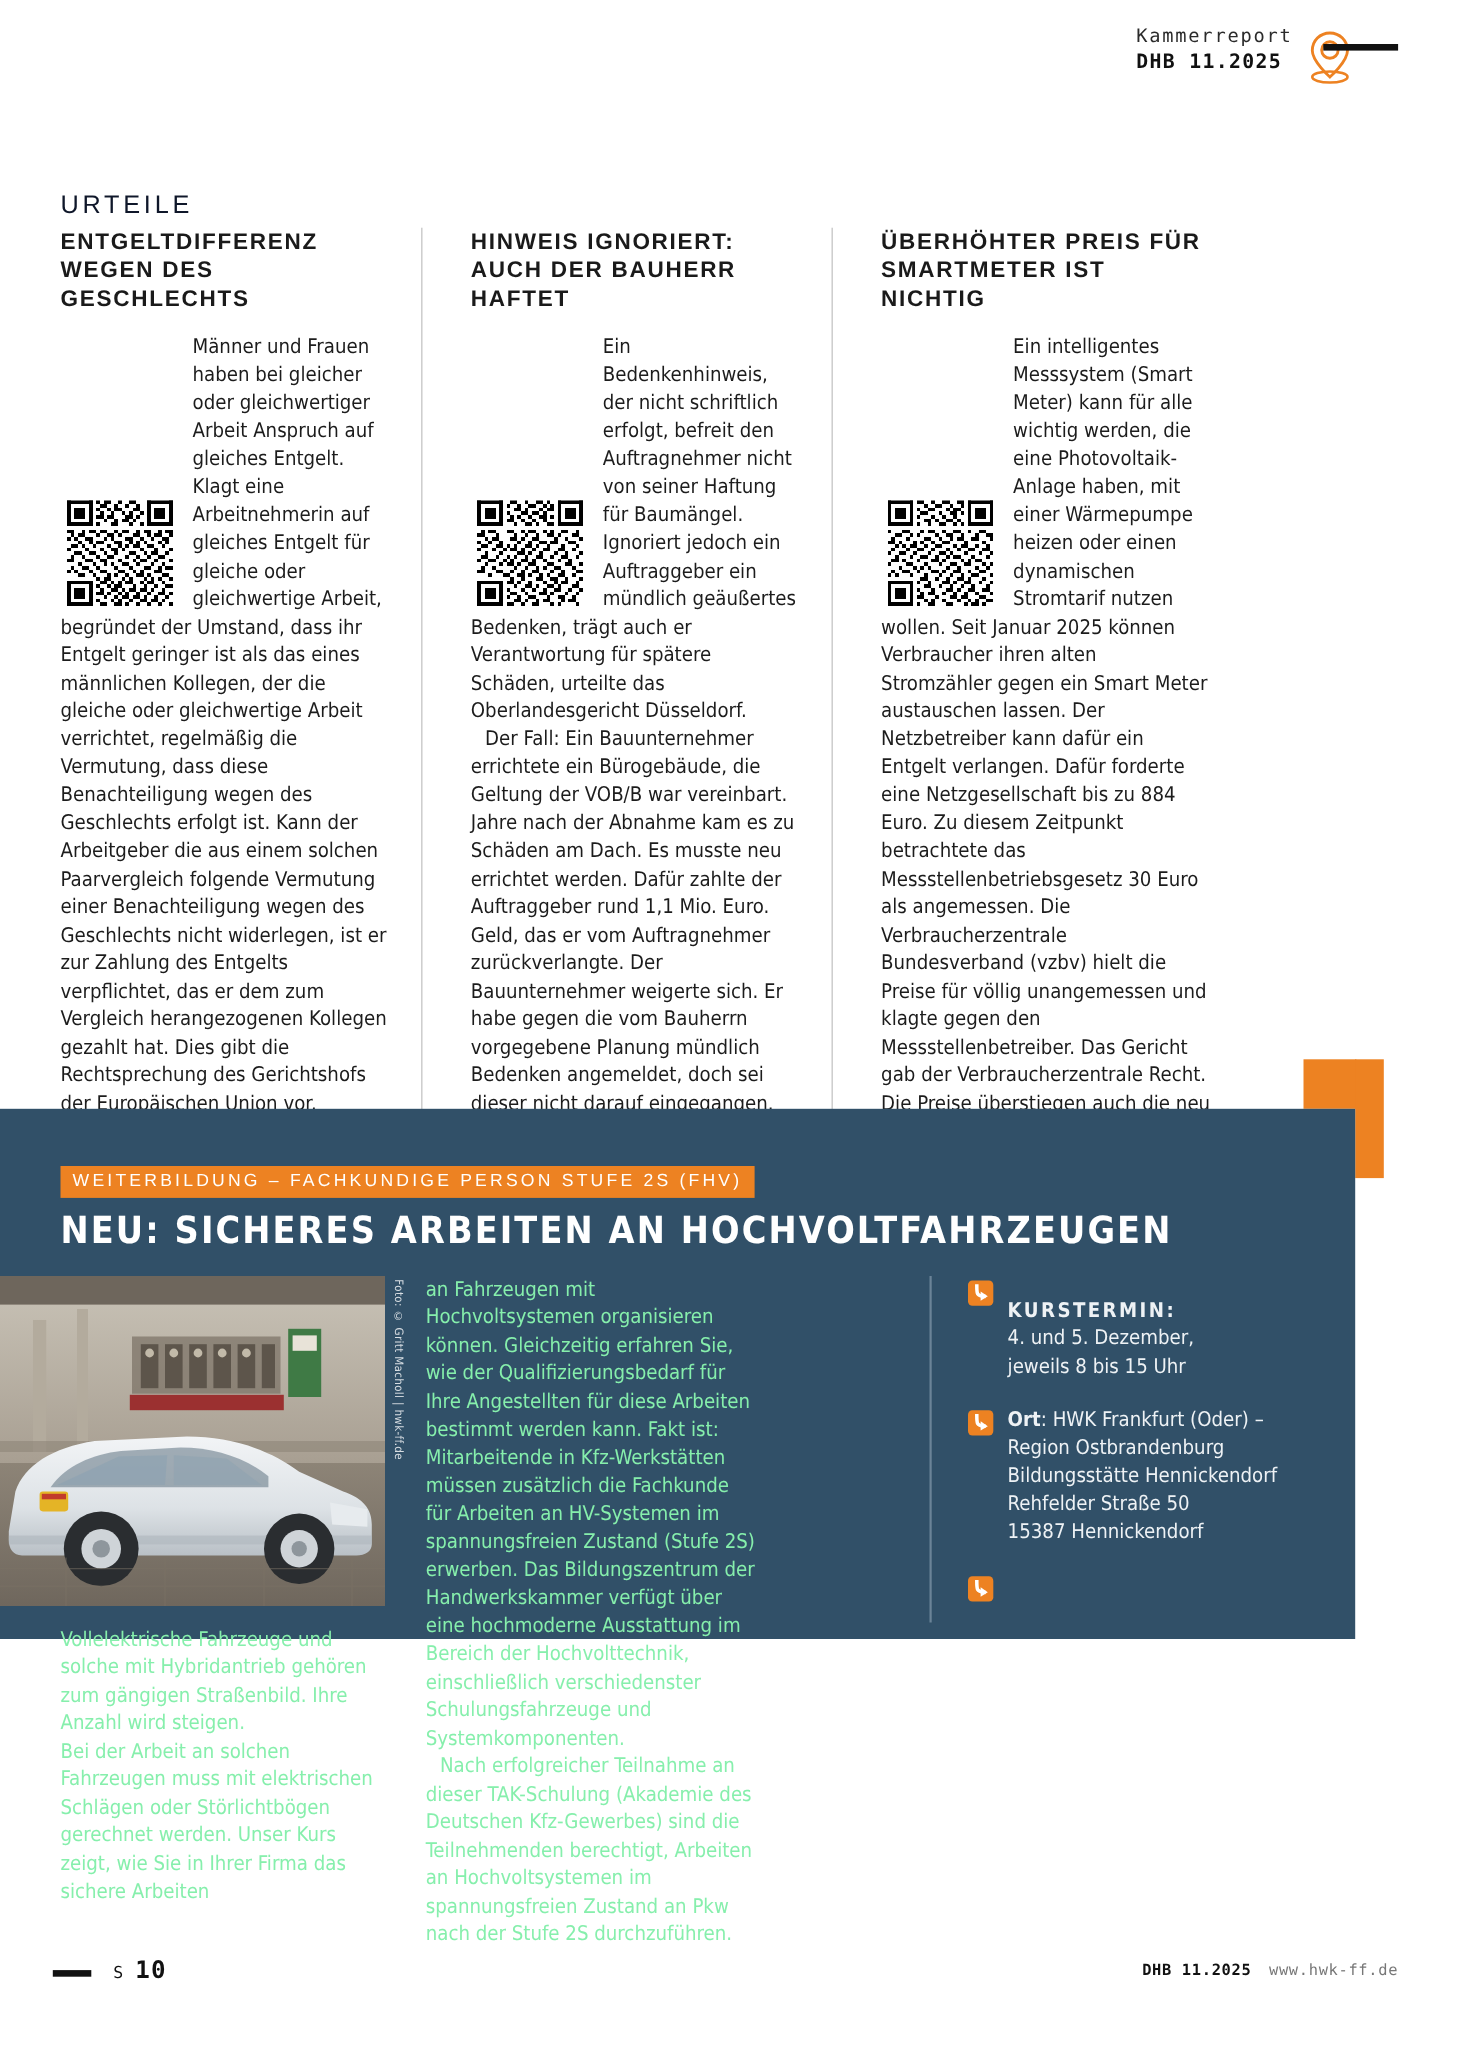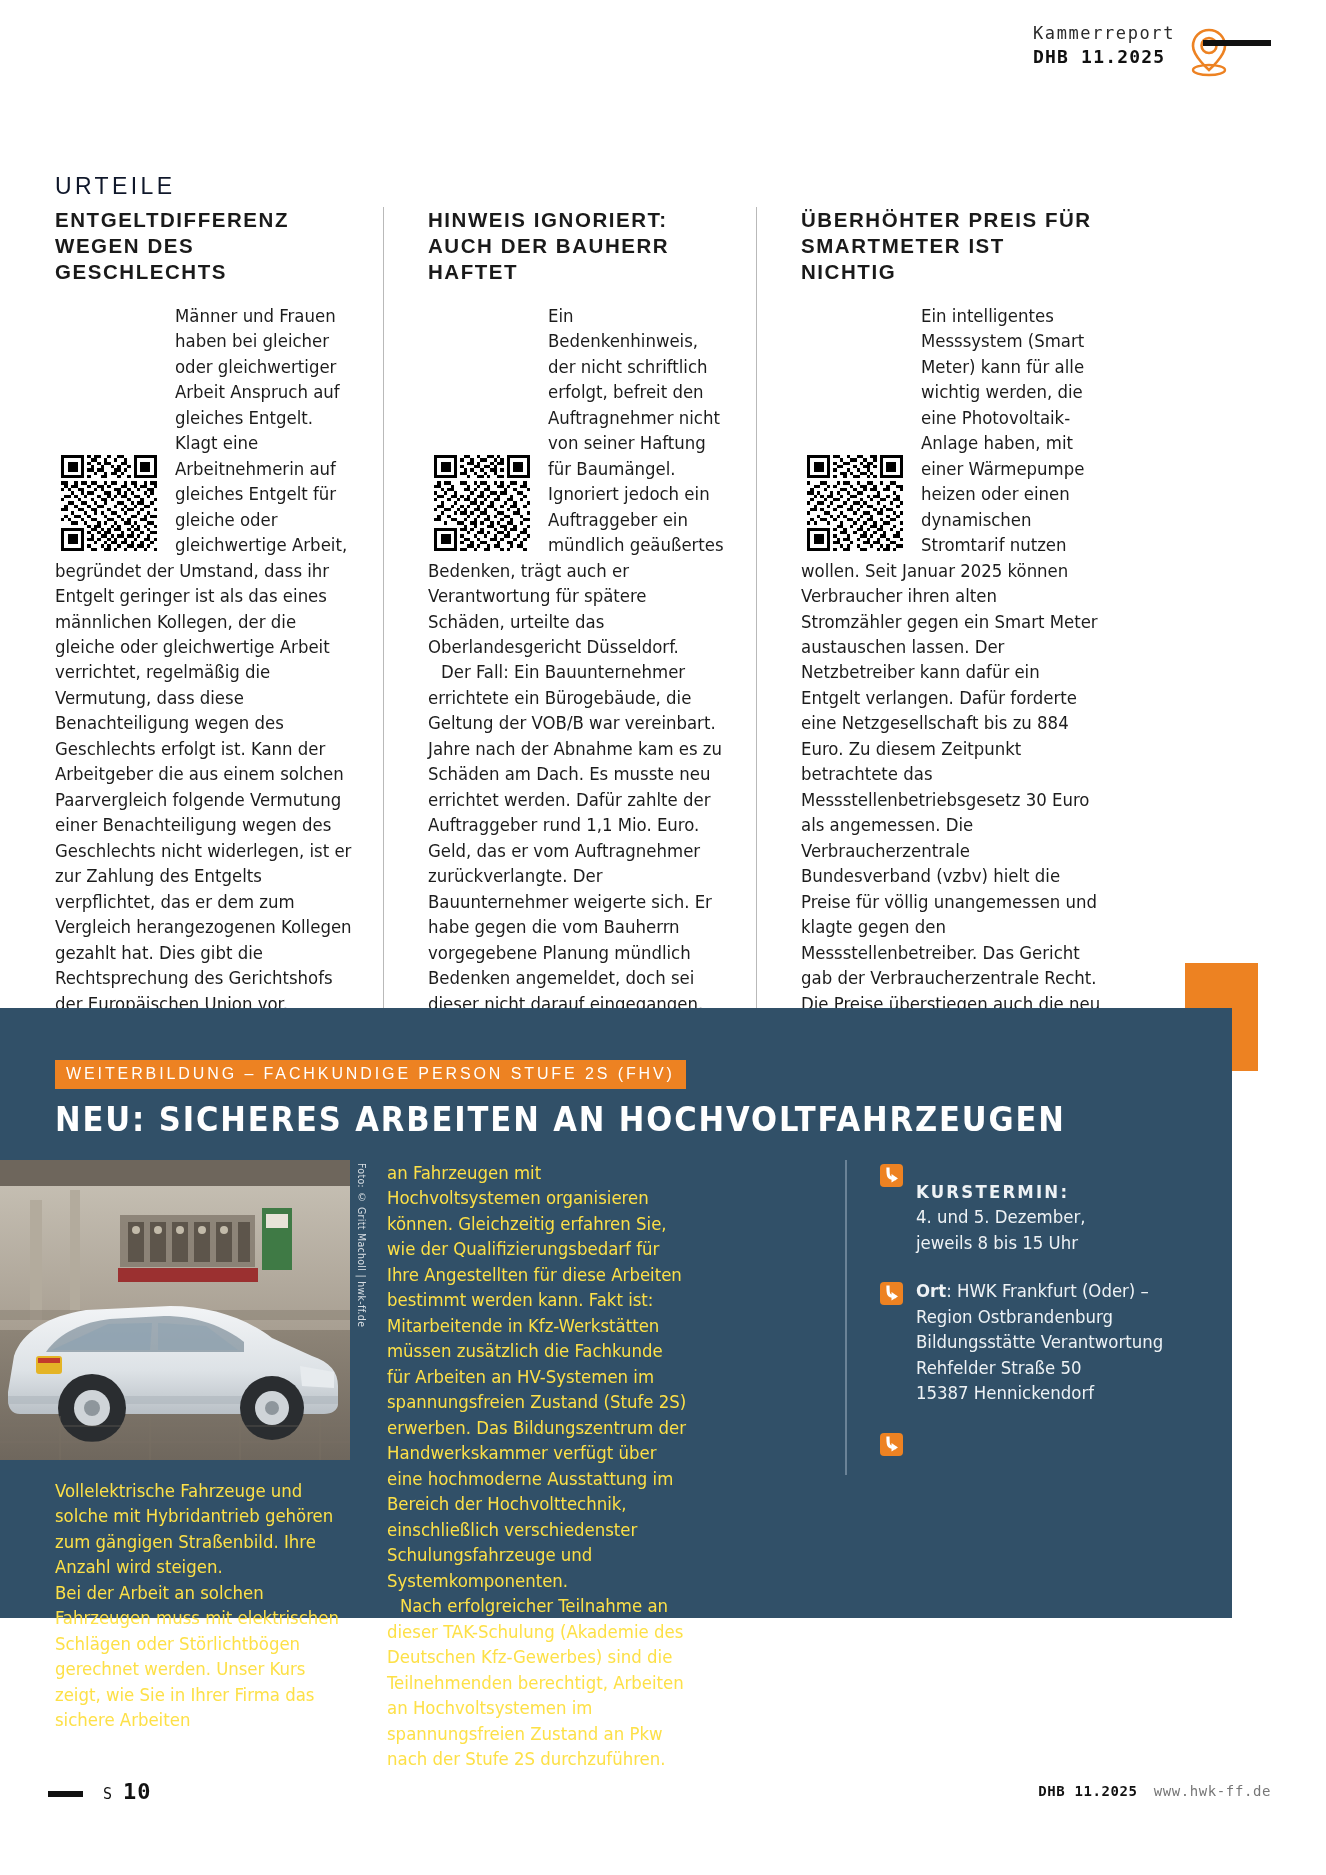--- a/index.html
+++ b/index.html
@@ -118,21 +118,21 @@
     color: #111;
     letter-spacing: 0.15px;
     padding-top: 30px;
   }
 
   
   .feature {
     position: absolute;
     left: 0; top: 1008px;
     width: 1232px;
-    height: 610px;
+    height: 482px;
     background: #315068;
   }
   .corner-accent {
     position: absolute;
     left: 1185px; top: 963px;
     width: 48px; height: 45px;
     background: #ED8222;
   }
   .corner-accent2 {
     position: absolute;
@@ -189,21 +189,21 @@
   }
   .feat-col-mid {
     position: absolute;
     left: 387px; top: 152px;
     width: 300px;
   }
   .feat-body {
     font-family: "DejaVu Sans Condensed", "Liberation Sans Narrow", "Liberation Sans", sans-serif;
     font-size: 18.4px;
     line-height: 1.385;
-    color: #fde047;
+    color: #86efac;
   }
   .feat-body p { margin: 0; }
   .feat-body p + p { text-indent: 13px; }
 
   .feat-divider {
     position: absolute;
     left: 845px; top: 152px;
     width: 1.5px; height: 315px;
     background: #6b8397;
   }
@@ -1072,21 +1072,21 @@
       <div class="info-item">
         <span class="arrow-icon">
           <svg width="23" height="23" viewBox="0 0 23 23">
             <path d="M8 5 C8 12 8 14 14.5 14.5" fill="none" stroke="#fff" stroke-width="3.2" stroke-linecap="square"></path>
             <path d="M11.5 10 L18 14.5 L11.5 18.5 Z" fill="#fff"></path>
           </svg>
         </span>
         <div class="info-text">
           <div><span class="info-label-inline">Ort</span><span>: HWK Frankfurt (Oder) –</span></div>
           <div>Region Ostbrandenburg</div>
-          <div>Bildungsstätte Verantwortung</div>
+          <div>Bildungsstätte Hennickendorf</div>
           <div>Rehfelder Straße 50</div>
           <div>15387 Hennickendorf</div>
         </div>
       </div>
 
       <div class="info-item">
         <span class="arrow-icon">
           <svg width="23" height="23" viewBox="0 0 23 23">
             <path d="M8 5 C8 12 8 14 14.5 14.5" fill="none" stroke="#fff" stroke-width="3.2" stroke-linecap="square"></path>
             <path d="M11.5 10 L18 14.5 L11.5 18.5 Z" fill="#fff"></path>

